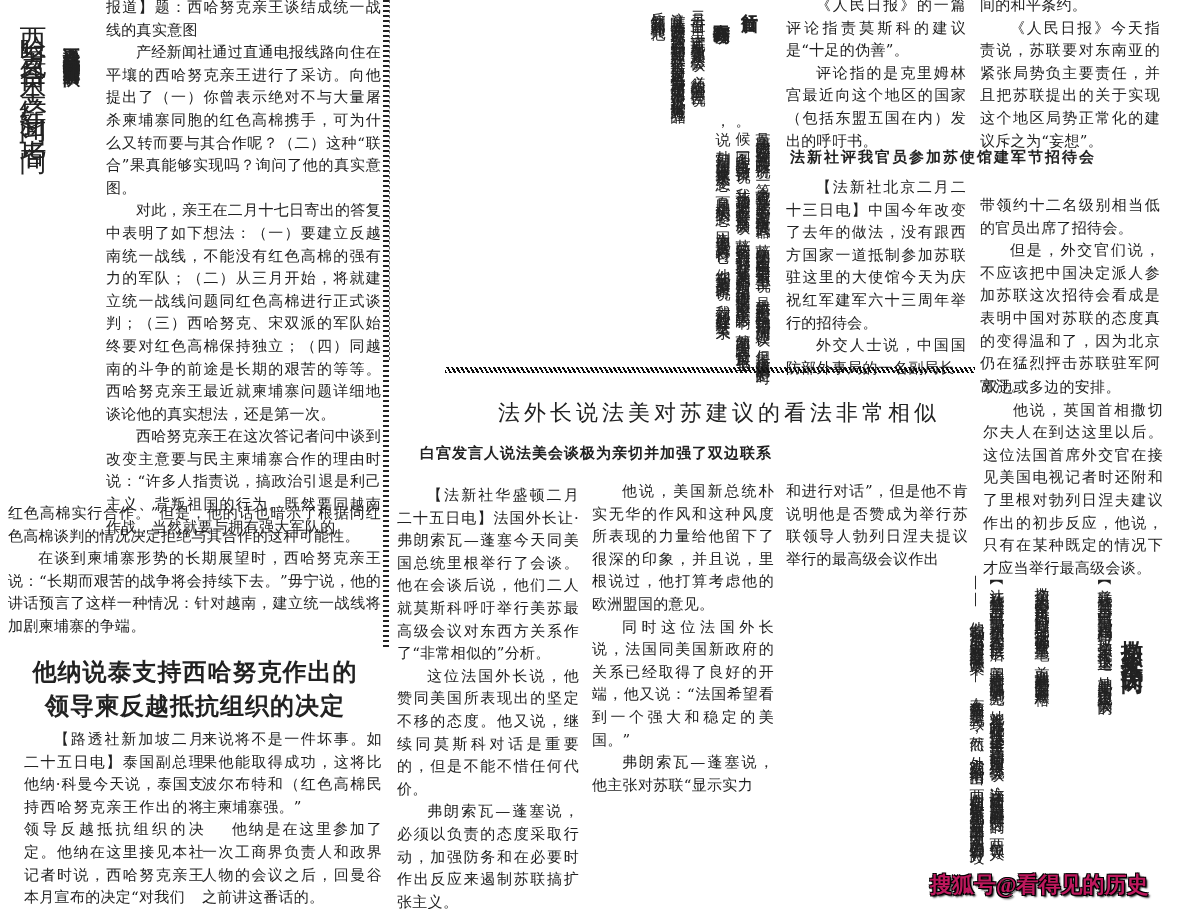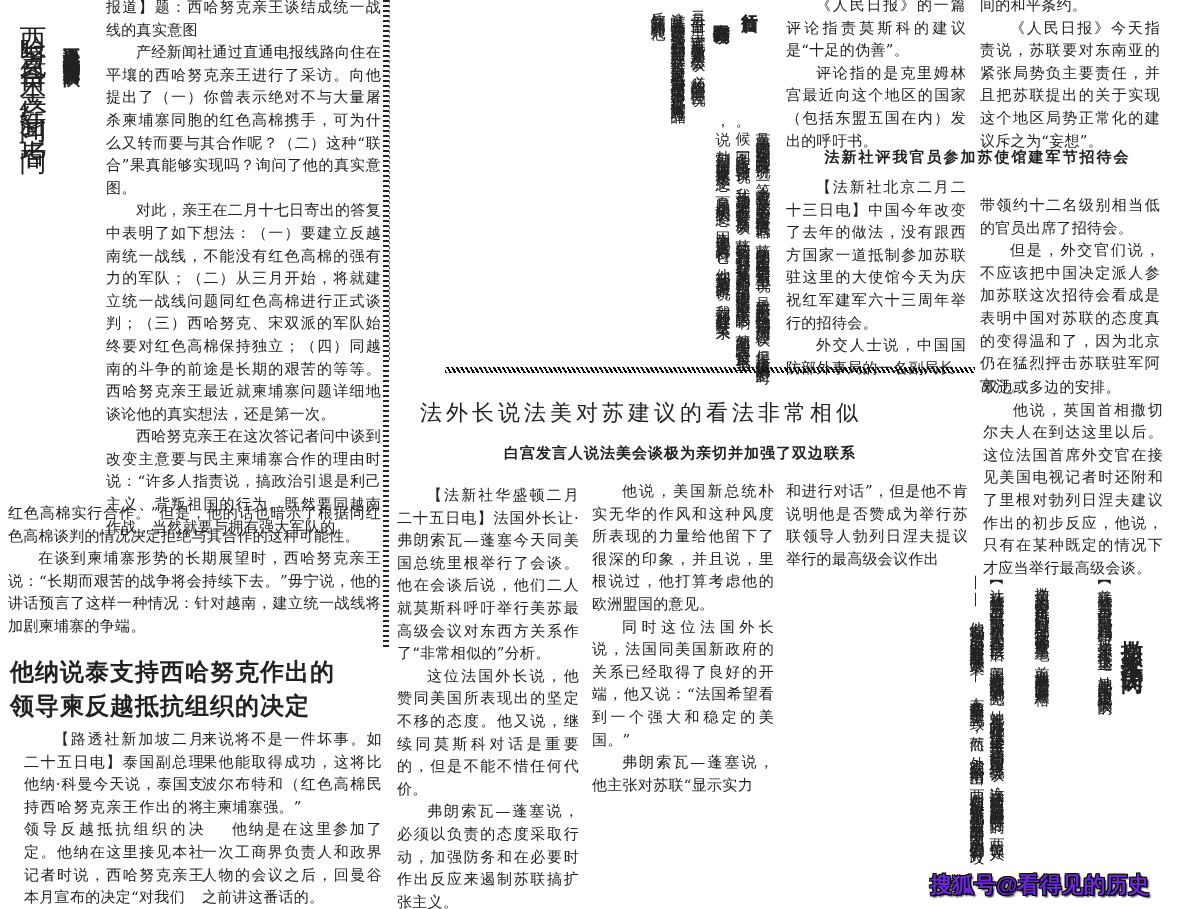--- a/index.html
+++ b/index.html
@@ -4,28 +4,28 @@
 <style>
   html,body{margin:0;padding:0;background:#fff;}
   body{width:1187px;height:909px;position:relative;overflow:hidden;font-family:"DejaVu Serif","Liberation Serif",serif;color:#222;}
   .abs{position:absolute;}
   .hcol{font-size:15px;line-height:22.6px;letter-spacing:0.3px;text-align:justify;}
   .hcol p{margin:0;}
   .ind{text-indent:2em;}
   .vcol{writing-mode:vertical-rl;font-size:15px;line-height:20px;letter-spacing:2px;}
   .vbig{writing-mode:vertical-rl;font-size:27px;line-height:30px;letter-spacing:8px;font-weight:normal;}
   .vbold{writing-mode:vertical-rl;font-size:17px;font-weight:bold;letter-spacing:1px;line-height:20px;font-family:"DejaVu Sans",sans-serif;}
-  .head1{font-size:24px;font-weight:bold;line-height:34px;font-family:"DejaVu Sans",sans-serif;letter-spacing:1px;}
-  .head2{font-size:22px;text-align:left;letter-spacing:4px;}
-  .subhead{font-size:15px;font-weight:bold;text-align:center;font-family:"DejaVu Sans",sans-serif;letter-spacing:1px;}
-  .smallhead{font-size:15px;font-weight:bold;text-align:center;letter-spacing:2px;}
+  .head1{font-size:24px;font-weight:bold;text-align:center;line-height:34px;font-family:"DejaVu Sans",sans-serif;letter-spacing:1px;}
+  .head2{font-size:22px;text-align:right;letter-spacing:4px;}
+  .subhead{font-size:15px;font-weight:bold;text-align:left;font-family:"DejaVu Sans",sans-serif;letter-spacing:1px;}
+  .smallhead{font-size:15px;font-weight:bold;letter-spacing:2px;}
   .wavy-v{width:6px;background-image:repeating-linear-gradient(180deg,#222 0 2px,transparent 2px 5px);}
   .dash-v{width:1px;border-left:1px dashed #666;}
   .hatch{height:6px;background-image:repeating-linear-gradient(60deg,#111 0 2px,transparent 2px 4px);}
-  .watermark{font-family:Liberation Sans, sans-serif;font-size:22px;color:#6d28d9;font-weight:bold;text-shadow:-1px -1px 0 #000,1px -1px 0 #000,-1px 1px 0 #000,1px 1px 0 #000,2px 2px 2px #000;}
+  .watermark{font-family:Liberation Serif, serif;font-size:22px;color:#be185d;font-weight:bold;text-shadow:-1px -1px 0 #000,1px -1px 0 #000,-1px 1px 0 #000,1px 1px 0 #000,2px 2px 2px #000;}
 </style>
 </head>
 <body>
 
 <div class="abs vbig" style="left:18px;top:6px;height:470px;">西哈努克答日本《产经新闻》记者问</div>
 <div class="abs vbold" style="left:62px;top:34px;height:440px;">说要建立抗越统一战线不能没有民柬的强有力的军队</div>
 
 <div class="abs hcol" style="left:106px;top:-4px;width:275px;">
   <p>报道】题：西哈努克亲王谈结成统一战线的真实意图</p>
   <p class="ind">产经新闻社通过直通电报线路向住在平壤的西哈努克亲王进行了采访。向他提出了（一）你曾表示绝对不与大量屠杀柬埔寨同胞的红色高棉携手，可为什么又转而要与其合作呢？（二）这种“联合”果真能够实现吗？询问了他的真实意图。</p>

